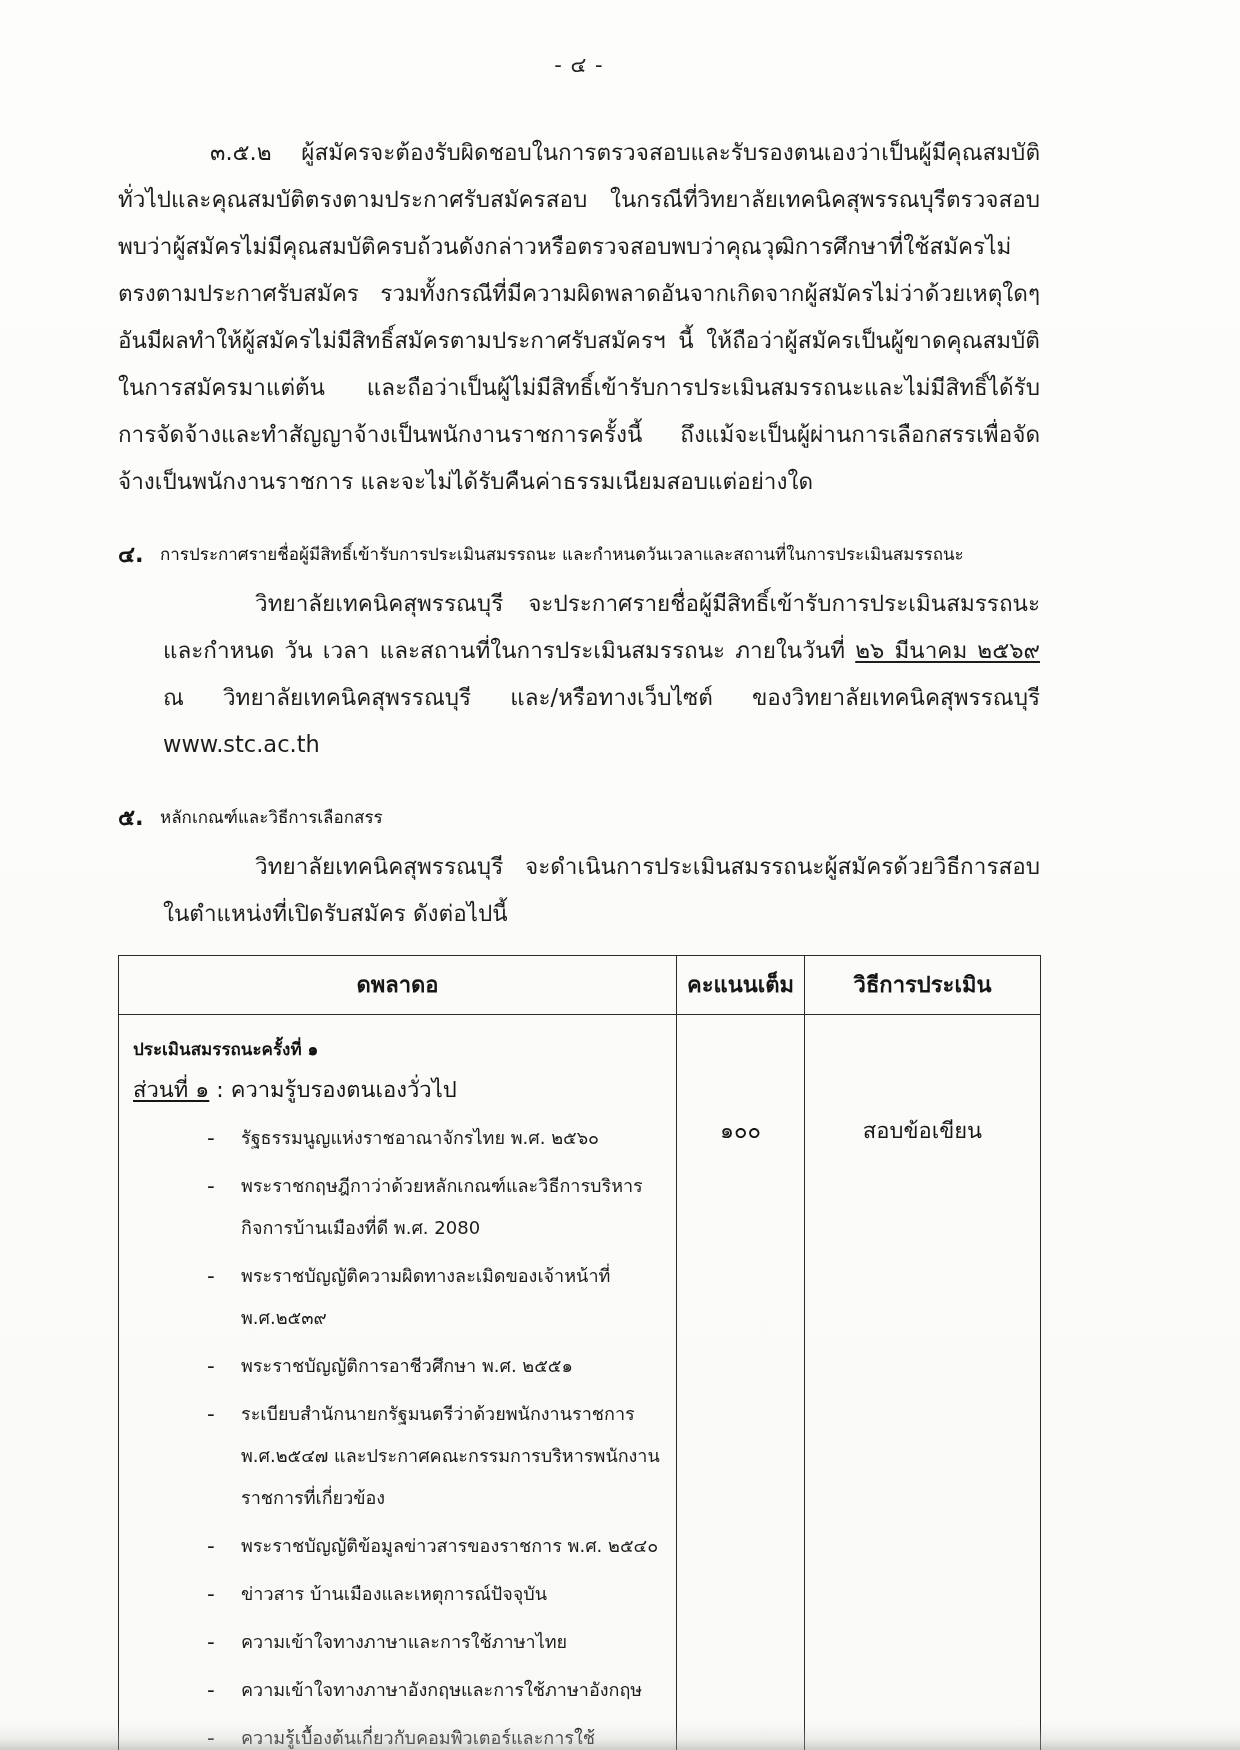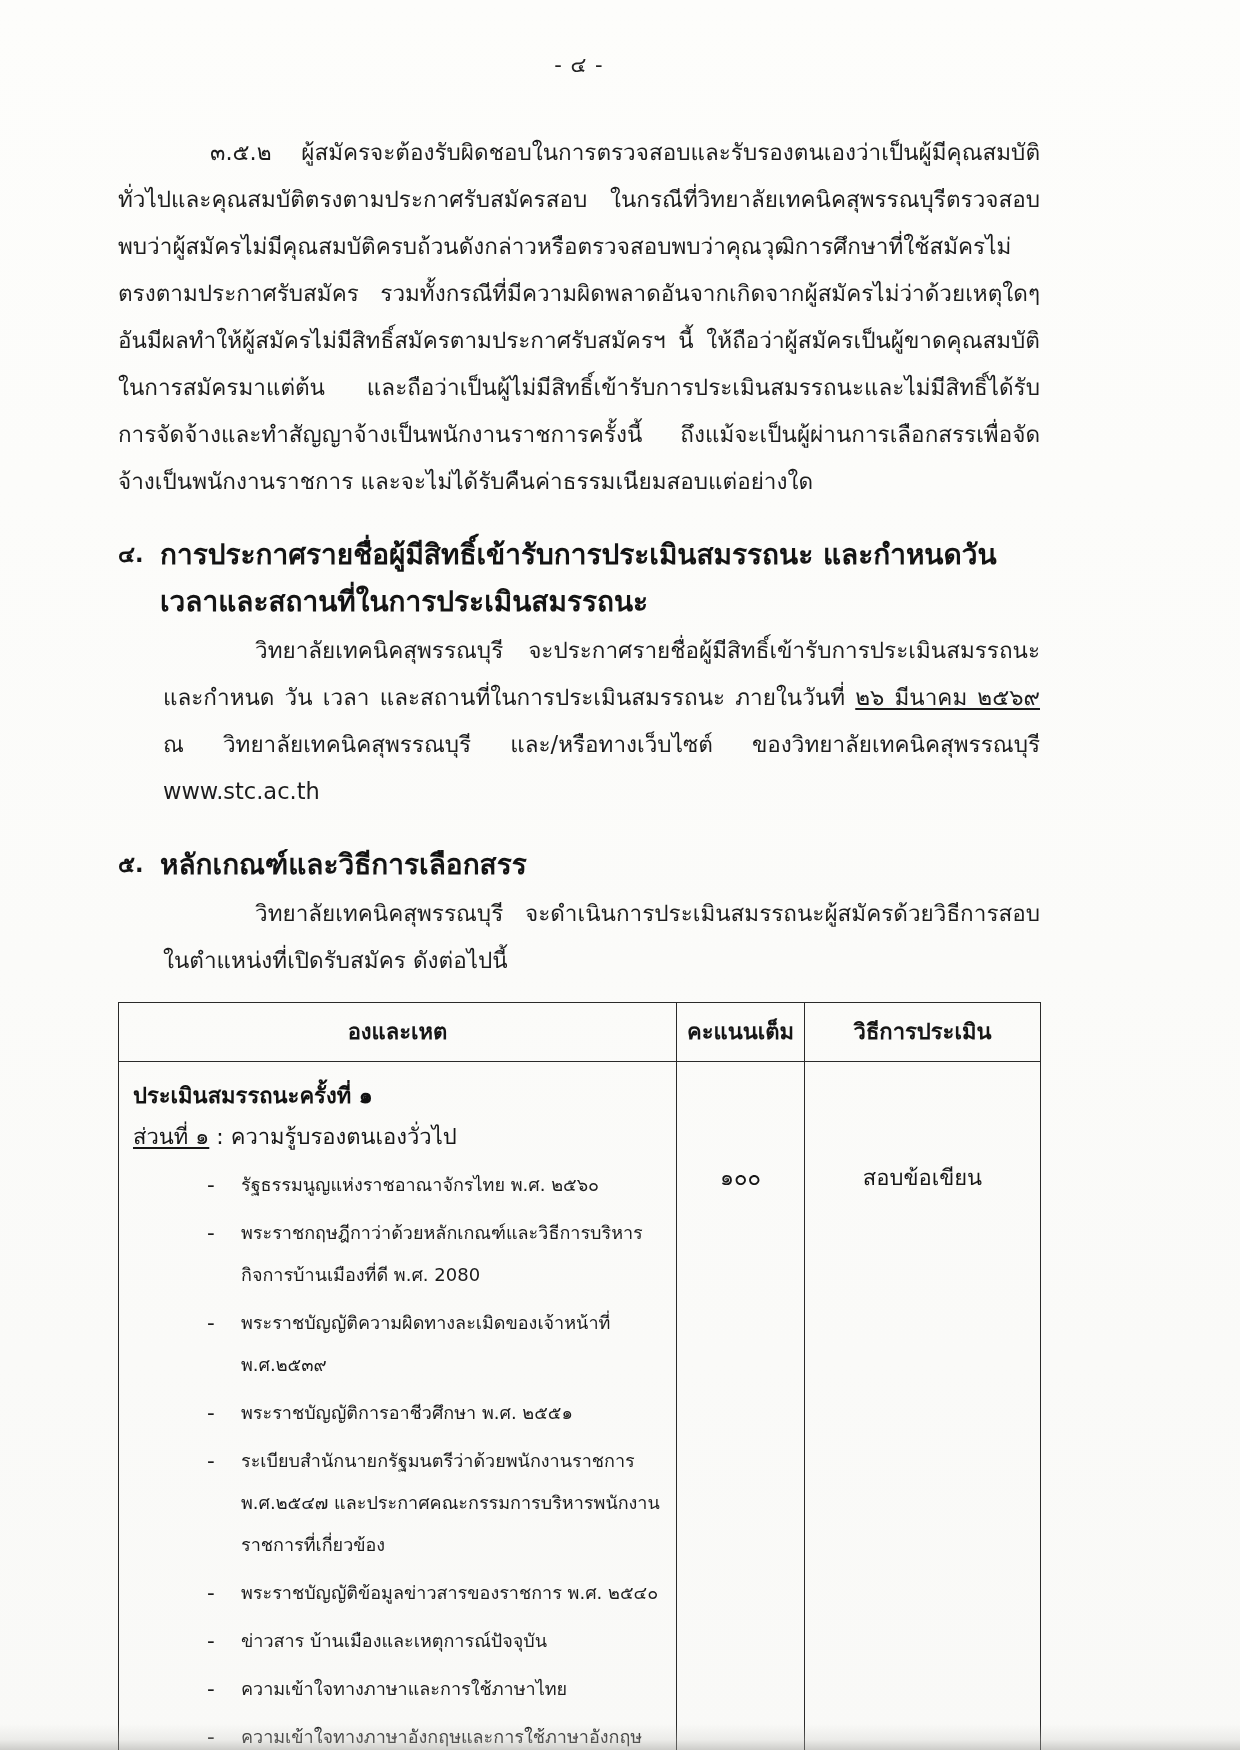--- a/index.html
+++ b/index.html
@@ -69,23 +69,23 @@
   .section-num {
     width: 42px;
     flex: 0 0 42px;
     font-size: 22.5px;
     line-height: 47px;
     font-weight: 600;
     color: #141414;
   }
   .section-title {
     flex: 1;
-    font-size: 28px;
+    font-size: 17px;
     line-height: 47px;
-    font-weight: 700;
+    font-weight: 400;
     color: #141414;
   }
   .section-body {
     margin-top: 2px;
   }
 
   .u-line { text-decoration: underline; text-underline-offset: 3px; }
 
   
   table.criteria {
@@ -111,21 +111,21 @@
     line-height: 58px;
     color: #161616;
   }
 
   td.body-cell { height: 700px; }
 
   .cell-pad {
     padding: 14px 10px 10px 14px;
   }
   .row-title {
-    font-size: 22px;
+    font-size: 17px;
     line-height: 40px;
     font-weight: 700;
     color: #121212;
   }
   .row-sub {
     font-size: 22px;
     line-height: 42px;
     color: #161616;
   }
   ul.bullets {
@@ -183,21 +183,21 @@
     <p class="para indented section-body">วิทยาลัยเทคนิคสุพรรณบุรี จะดำเนินการประเมินสมรรถนะผู้สมัครด้วยวิธีการสอบ ในตำแหน่งที่เปิดรับสมัคร ดังต่อไปนี้</p>
 
     <table class="criteria">
       <colgroup>
         <col class="col-comp">
           <col class="col-score">
           <col class="col-method">
       </colgroup>
       <thead>
         <tr>
-          <th class="head">องและเหต</th>
+          <th class="head">ดพลาดอ</th>
           <th class="head">คะแนนเต็ม</th>
           <th class="head">วิธีการประเมิน</th>
         </tr>
       </thead>
       <tbody>
         <tr>
           <td class="body-cell">
             <div class="cell-pad">
               <div class="row-title">ประเมินสมรรถนะครั้งที่ ๑</div>
               <div class="row-sub"><span class="u-line">ส่วนที่ ๑</span><span> :  ความรู้บรองตนเองวั่วไป</span></div>

